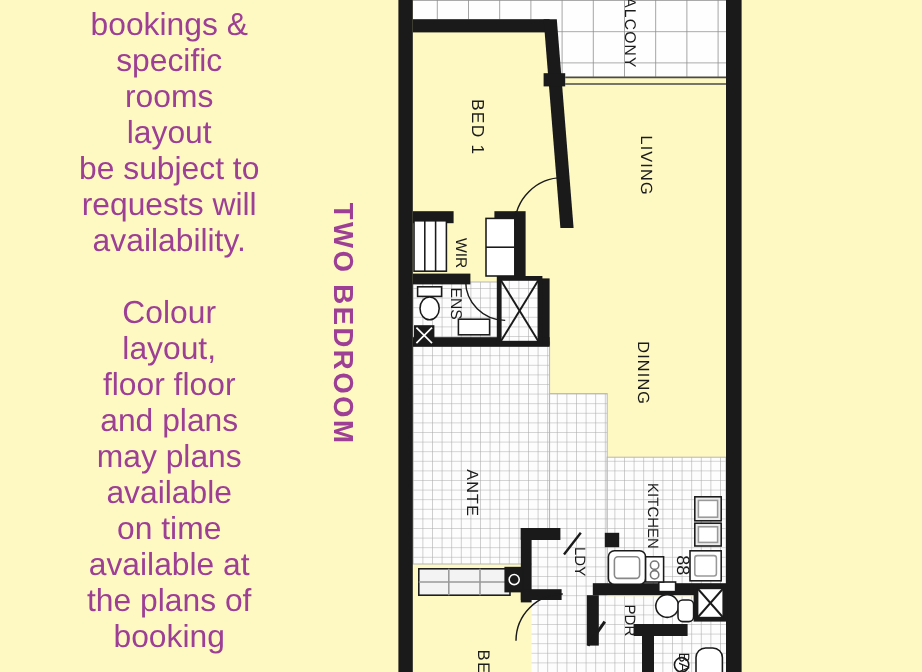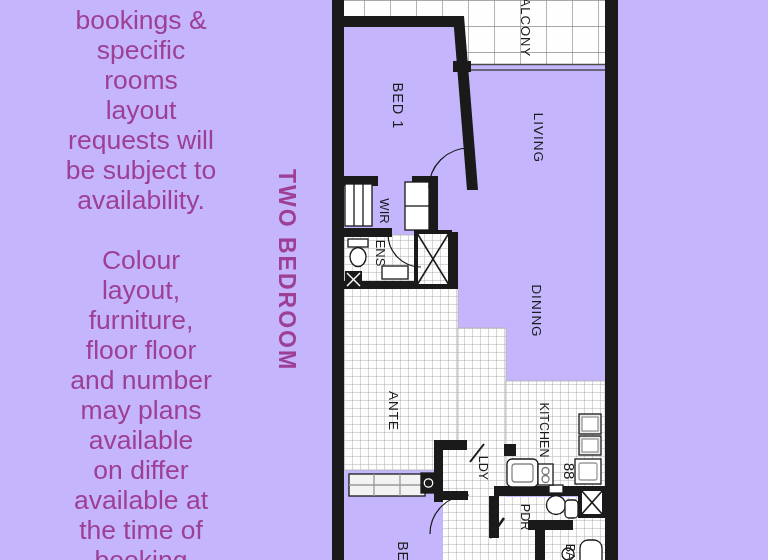--- a/index.html
+++ b/index.html
@@ -1,16 +1,16 @@
 <!DOCTYPE html>
 <html><head>
 <meta charset="utf-8">
 <style>
   html,body{margin:0;padding:0;background:#fff;}
-  .page{position:relative;width:768px;height:560px;background:#c4b5fd;overflow:hidden;
+  .page{position:relative;width:768px;height:560px;background:#fef9c3;overflow:hidden;
         font-family:"Liberation Sans",sans-serif;}
   .note{position:absolute;top:5px;left:2px;width:278px;text-align:center;
         color:#9d3f94;font-size:26.5px;line-height:30px;font-weight:400;}
   .note .line{display:block;}
   .para2{margin-top:30px;}
   .vlabel{position:absolute;top:270px;left:286px;transform:translate(-50%,-50%) rotate(90deg);
           color:#9d3f94;font-weight:bold;font-size:23px;letter-spacing:2px;white-space:nowrap;}
   svg{position:absolute;top:0;left:0;}
   svg text{font-family:"Liberation Sans",sans-serif;fill:#1b1b1b;}
 </style>
@@ -18,35 +18,34 @@
 <body>
 
 <div class="page">
 
   <div class="note">
     <div class="para1">
       <span class="line">bookings &amp;</span>
       <span class="line">specific</span>
       <span class="line">rooms</span>
       <span class="line">layout</span>
+      <span class="line">be subject to</span>
       <span class="line">requests will</span>
-      <span class="line">be subject to</span>
       <span class="line">availability.</span>
     </div>
     <div class="para2">
       <span class="line">Colour</span>
       <span class="line">layout,</span>
-      <span class="line">furniture,</span>
       <span class="line">floor floor</span>
-      <span class="line">and number</span>
+      <span class="line">and plans</span>
       <span class="line">may plans</span>
       <span class="line">available</span>
-      <span class="line">on differ</span>
+      <span class="line">on time</span>
       <span class="line">available at</span>
-      <span class="line">the time of</span>
+      <span class="line">the plans of</span>
       <span class="line">booking</span>
     </div>
   </div>
 
   <div class="vlabel">TWO BEDROOM</div>
 
   <svg width="768" height="560" viewBox="0 0 768 560">
     <defs>
       <pattern id="tS" width="8" height="8" patternUnits="userSpaceOnUse">
         <rect width="8" height="8" fill="#fdfdfd"></rect>

